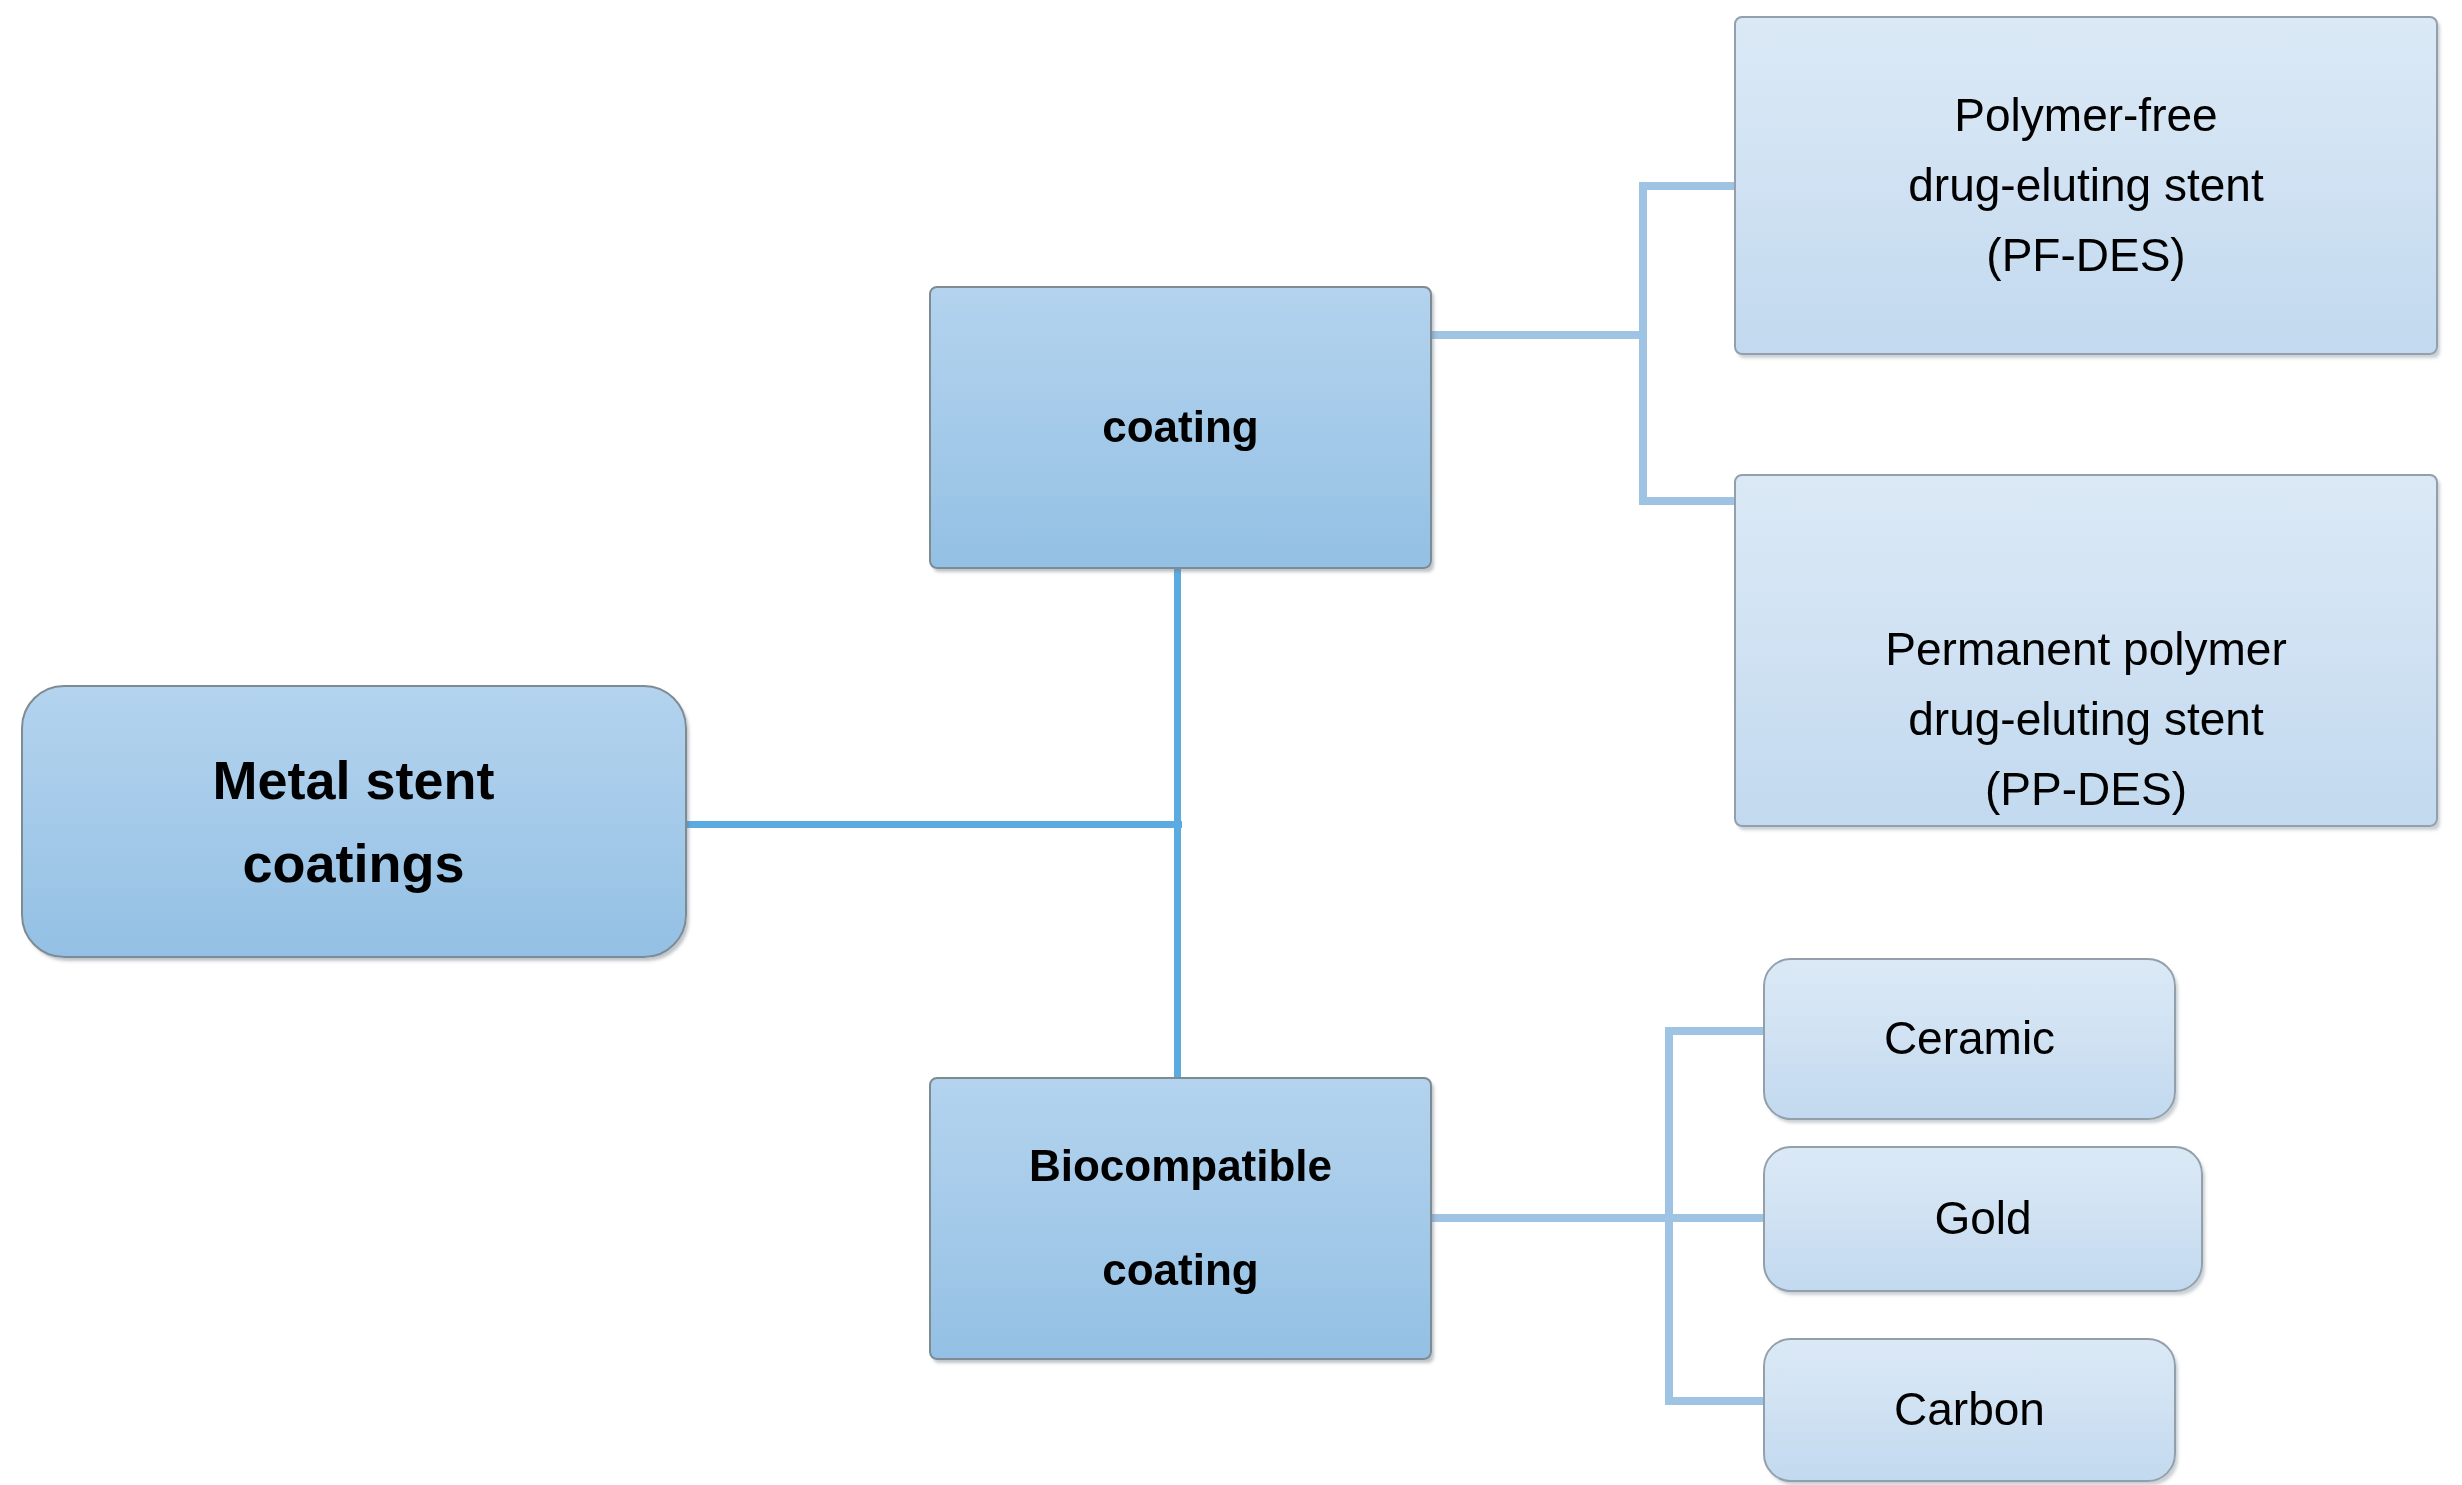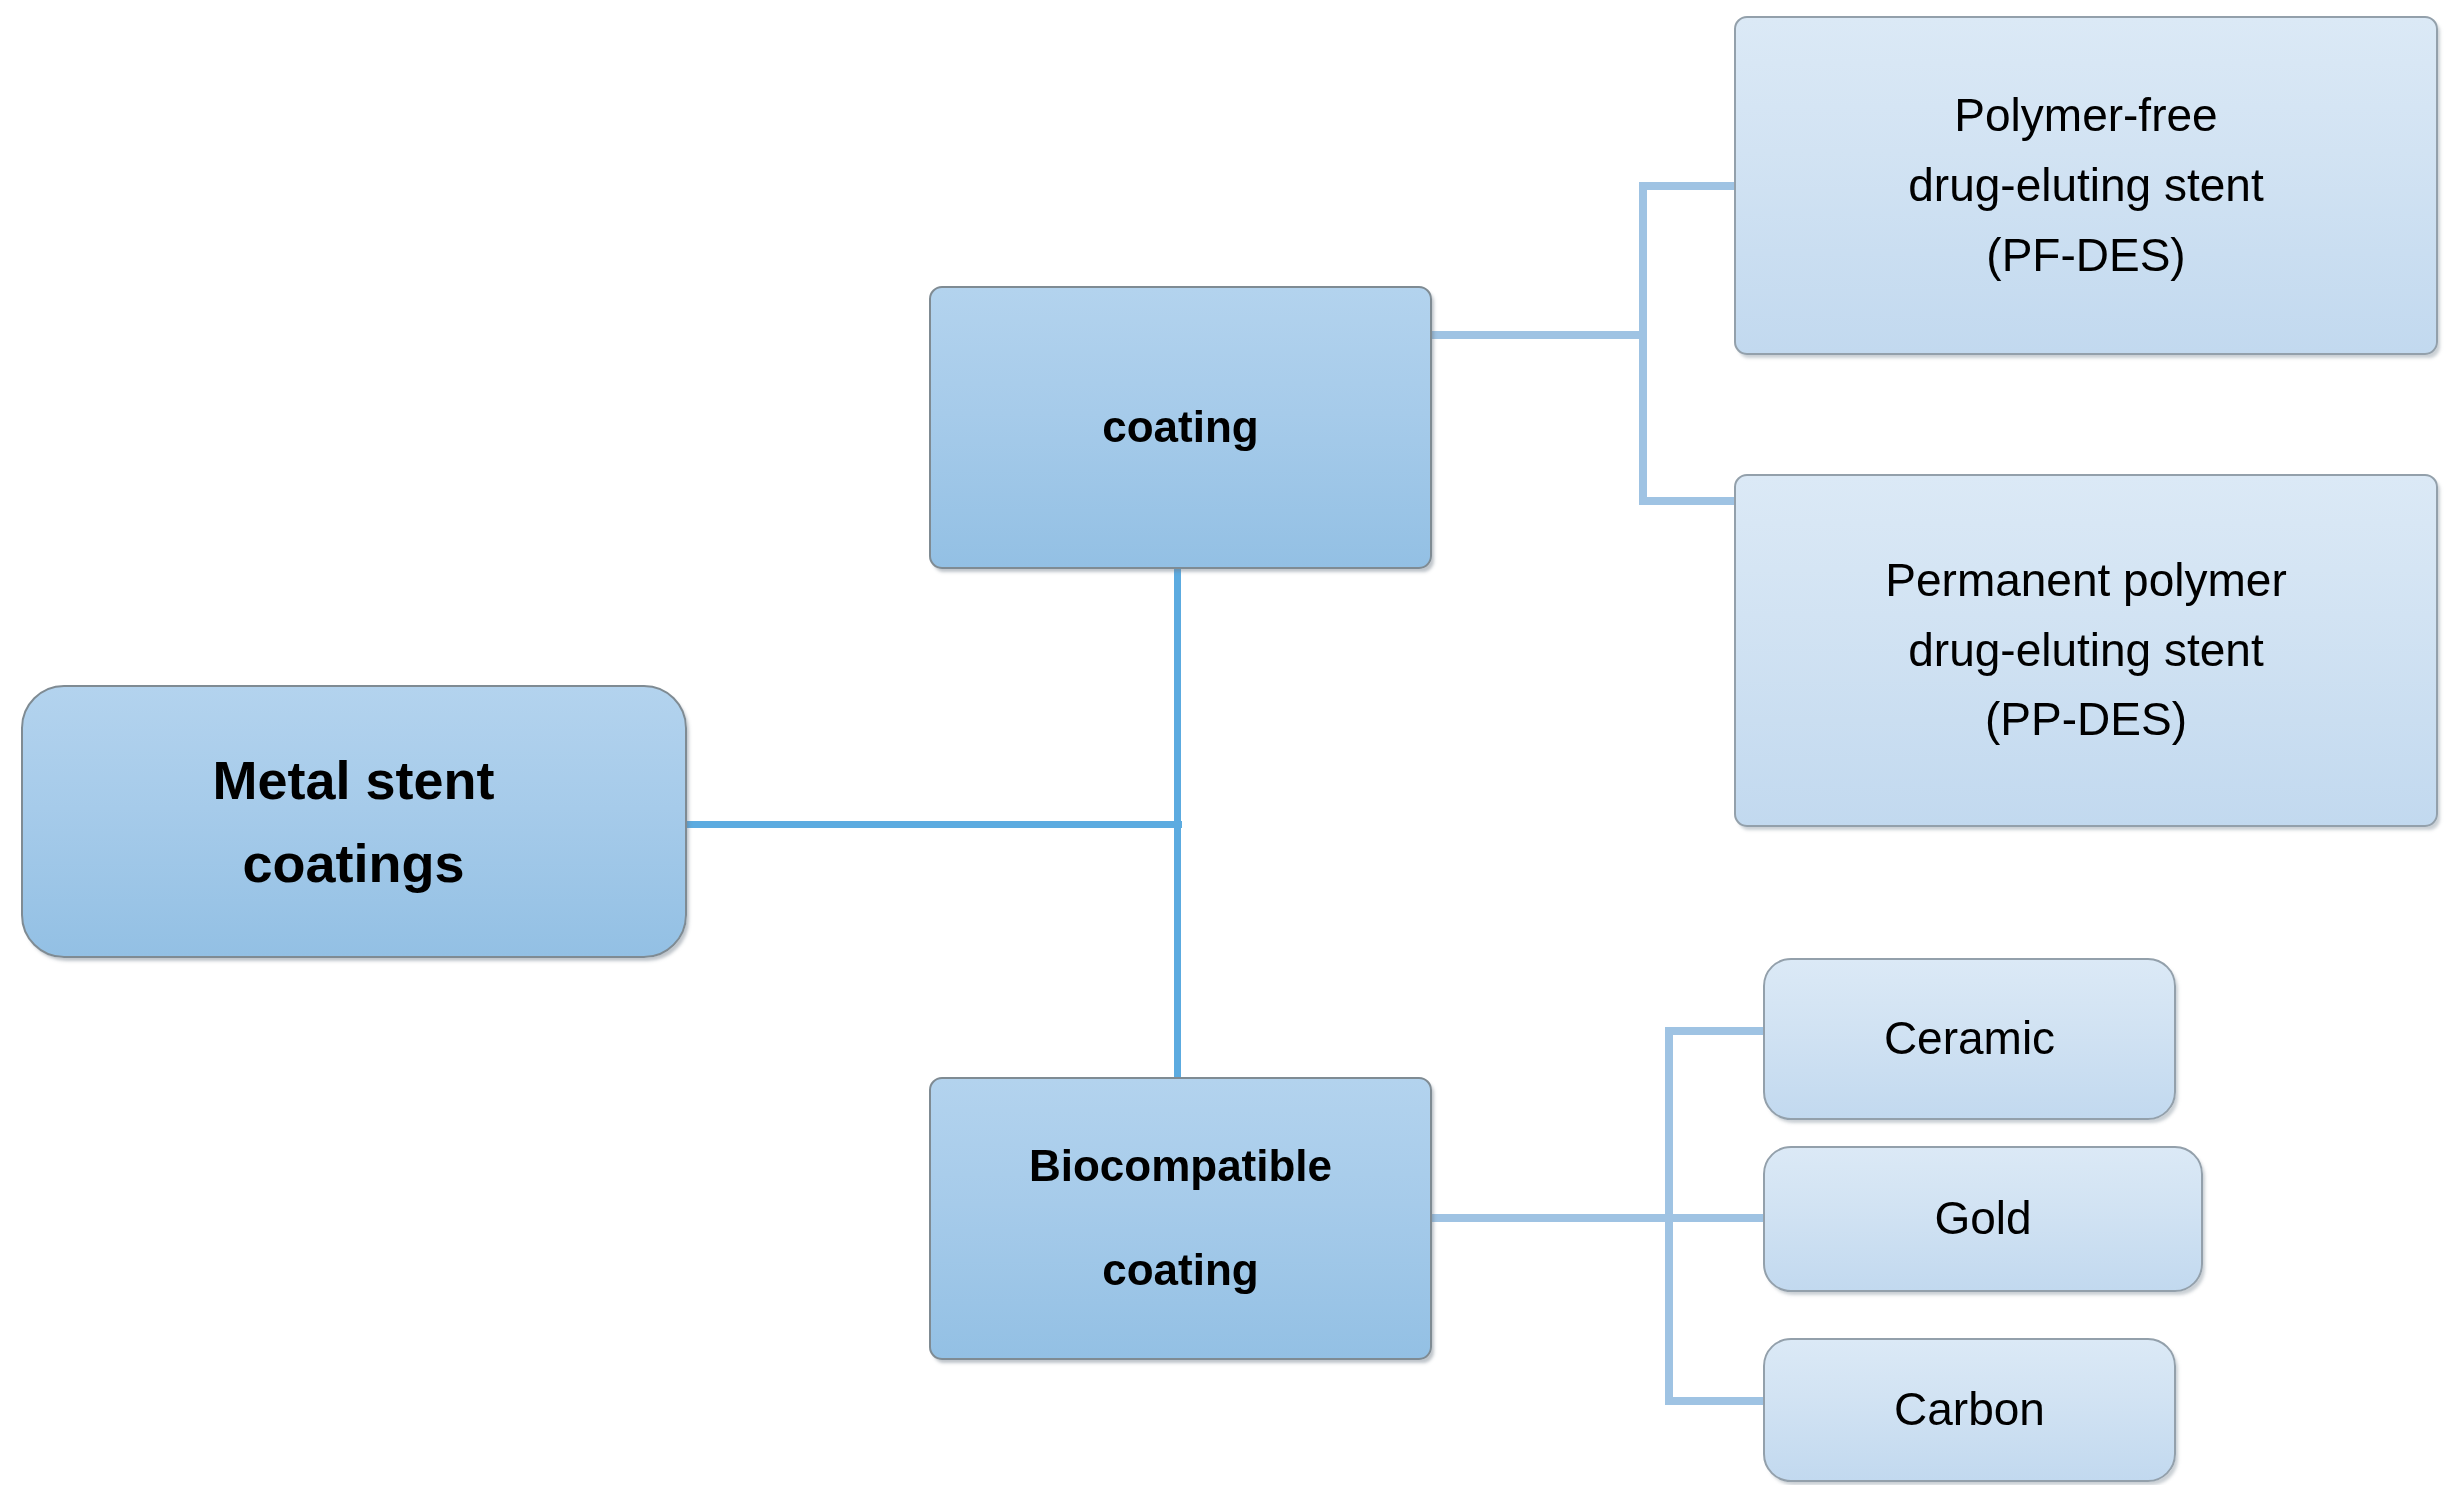--- a/index.html
+++ b/index.html
@@ -29,21 +29,21 @@
   
   .node {
     position: absolute;
     box-sizing: border-box;
     display: flex;
     flex-direction: column;
     align-items: center;
     justify-content: center;
     text-align: center;
     color: #000000;
-    border-radius: 13px;
+    border-radius: 8px;
   }
 
   
   .node.primary {
     background: linear-gradient(to bottom, #b3d3ee 0%, #a6cbea 45%, #93c0e4 100%);
     border: 2.5px solid #7f8b93;
     box-shadow: 3.3px 4.1px 3.3px -1.6px rgba(110,125,138,0.45);
     font-weight: bold;
   }
 
@@ -59,21 +59,21 @@
     display: block;
     line-height: 1.52;
     white-space: nowrap;
   }
 
   
   #node-root        { left: 20.5px;   top: 685px;  width: 666px;  height: 273px; font-size: 54px; border-radius: 43px; }
   #node-drug        { left: 929px; top: 286px;  width: 503px;  height: 283px; font-size: 44px; }
   #node-biocompat   { left: 929px; top: 1077px; width: 503px;  height: 283px; font-size: 44px; gap: 37px; }
   #node-pfdes       { left: 1734px; top: 16.4px;   width: 704px;  height: 339px; font-size: 46px; }
-  #node-ppdes       { left: 1734px; top: 474px;  width: 704px;  height: 353px; font-size: 46px; }
+  #node-ppdes       { left: 1734px; top: 474px;  width: 704px;  height: 353px; font-size: 46px; justify-content: flex-end; }
   #node-ceramic     { left: 1763px; top: 958px; width: 413px;  height: 162px; font-size: 46px; border-radius: 28px; }
   #node-gold        { left: 1763px; top: 1146px; width: 440px;  height: 146px; font-size: 46px; border-radius: 28px; }
   #node-carbon      { left: 1763px; top: 1338px; width: 413px;  height: 144px; font-size: 46px; border-radius: 28px; }
 
   
   #conn-root-h      { left: 685px;  top: 821px;  width: 497px;  height: 7.4px;   }
   #conn-main-trunk  { left: 1174px; top: 564px;  width: 7.4px;    height: 518px; }
 
   
   #conn-drug-h      { left: 1428px; top: 331px;  width: 219px;  height: 8.2px;  }

